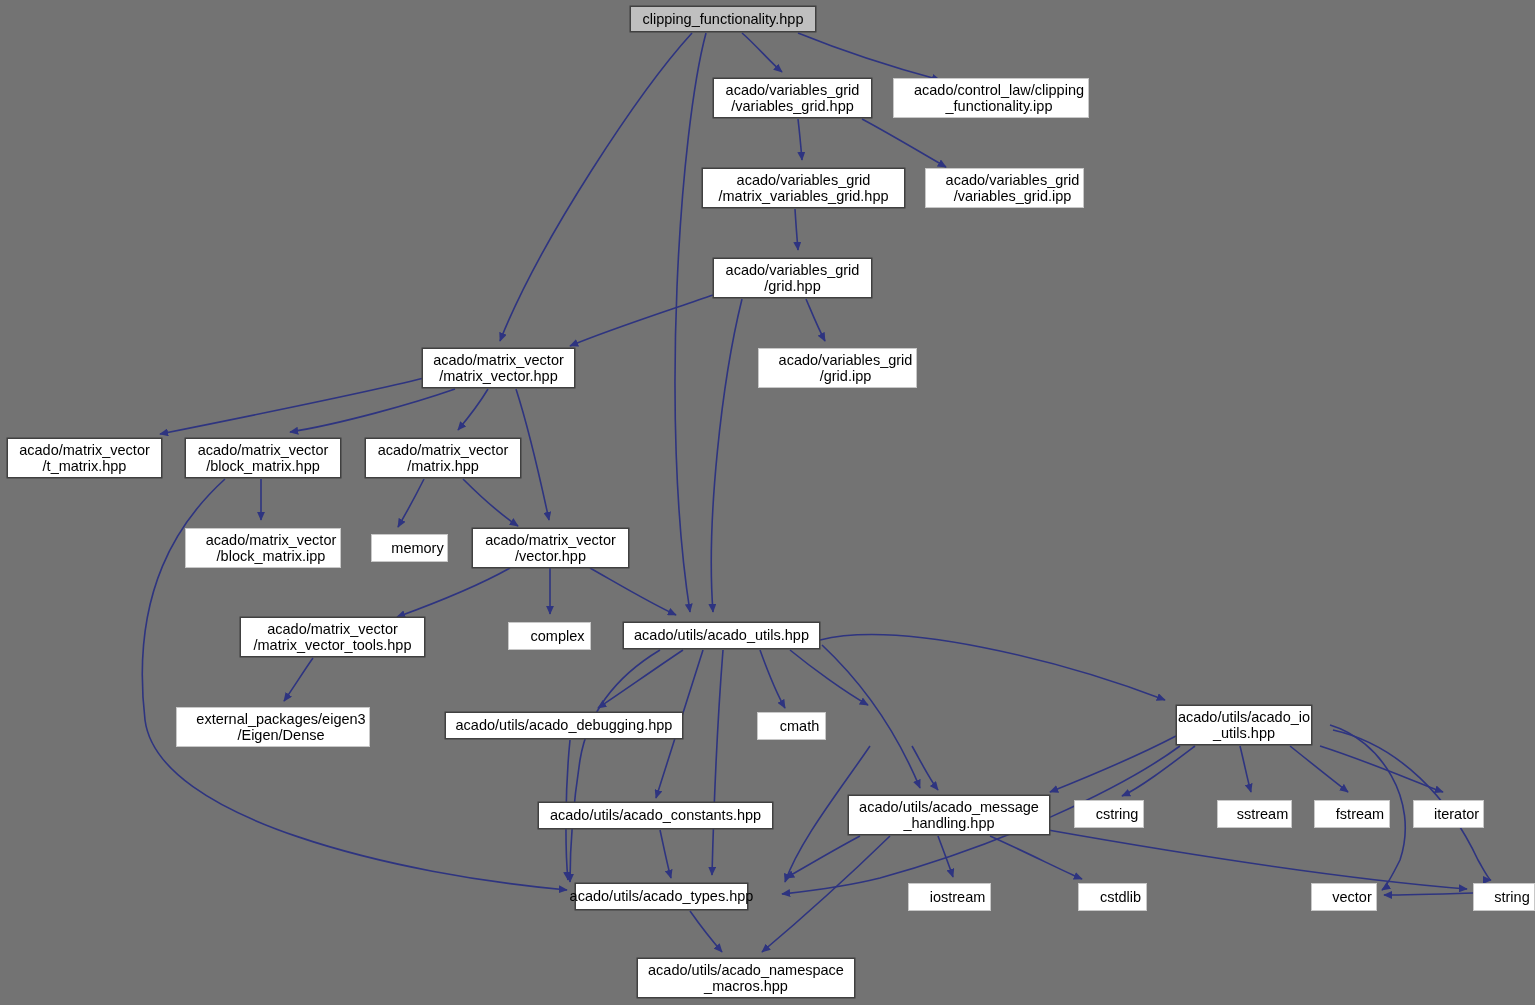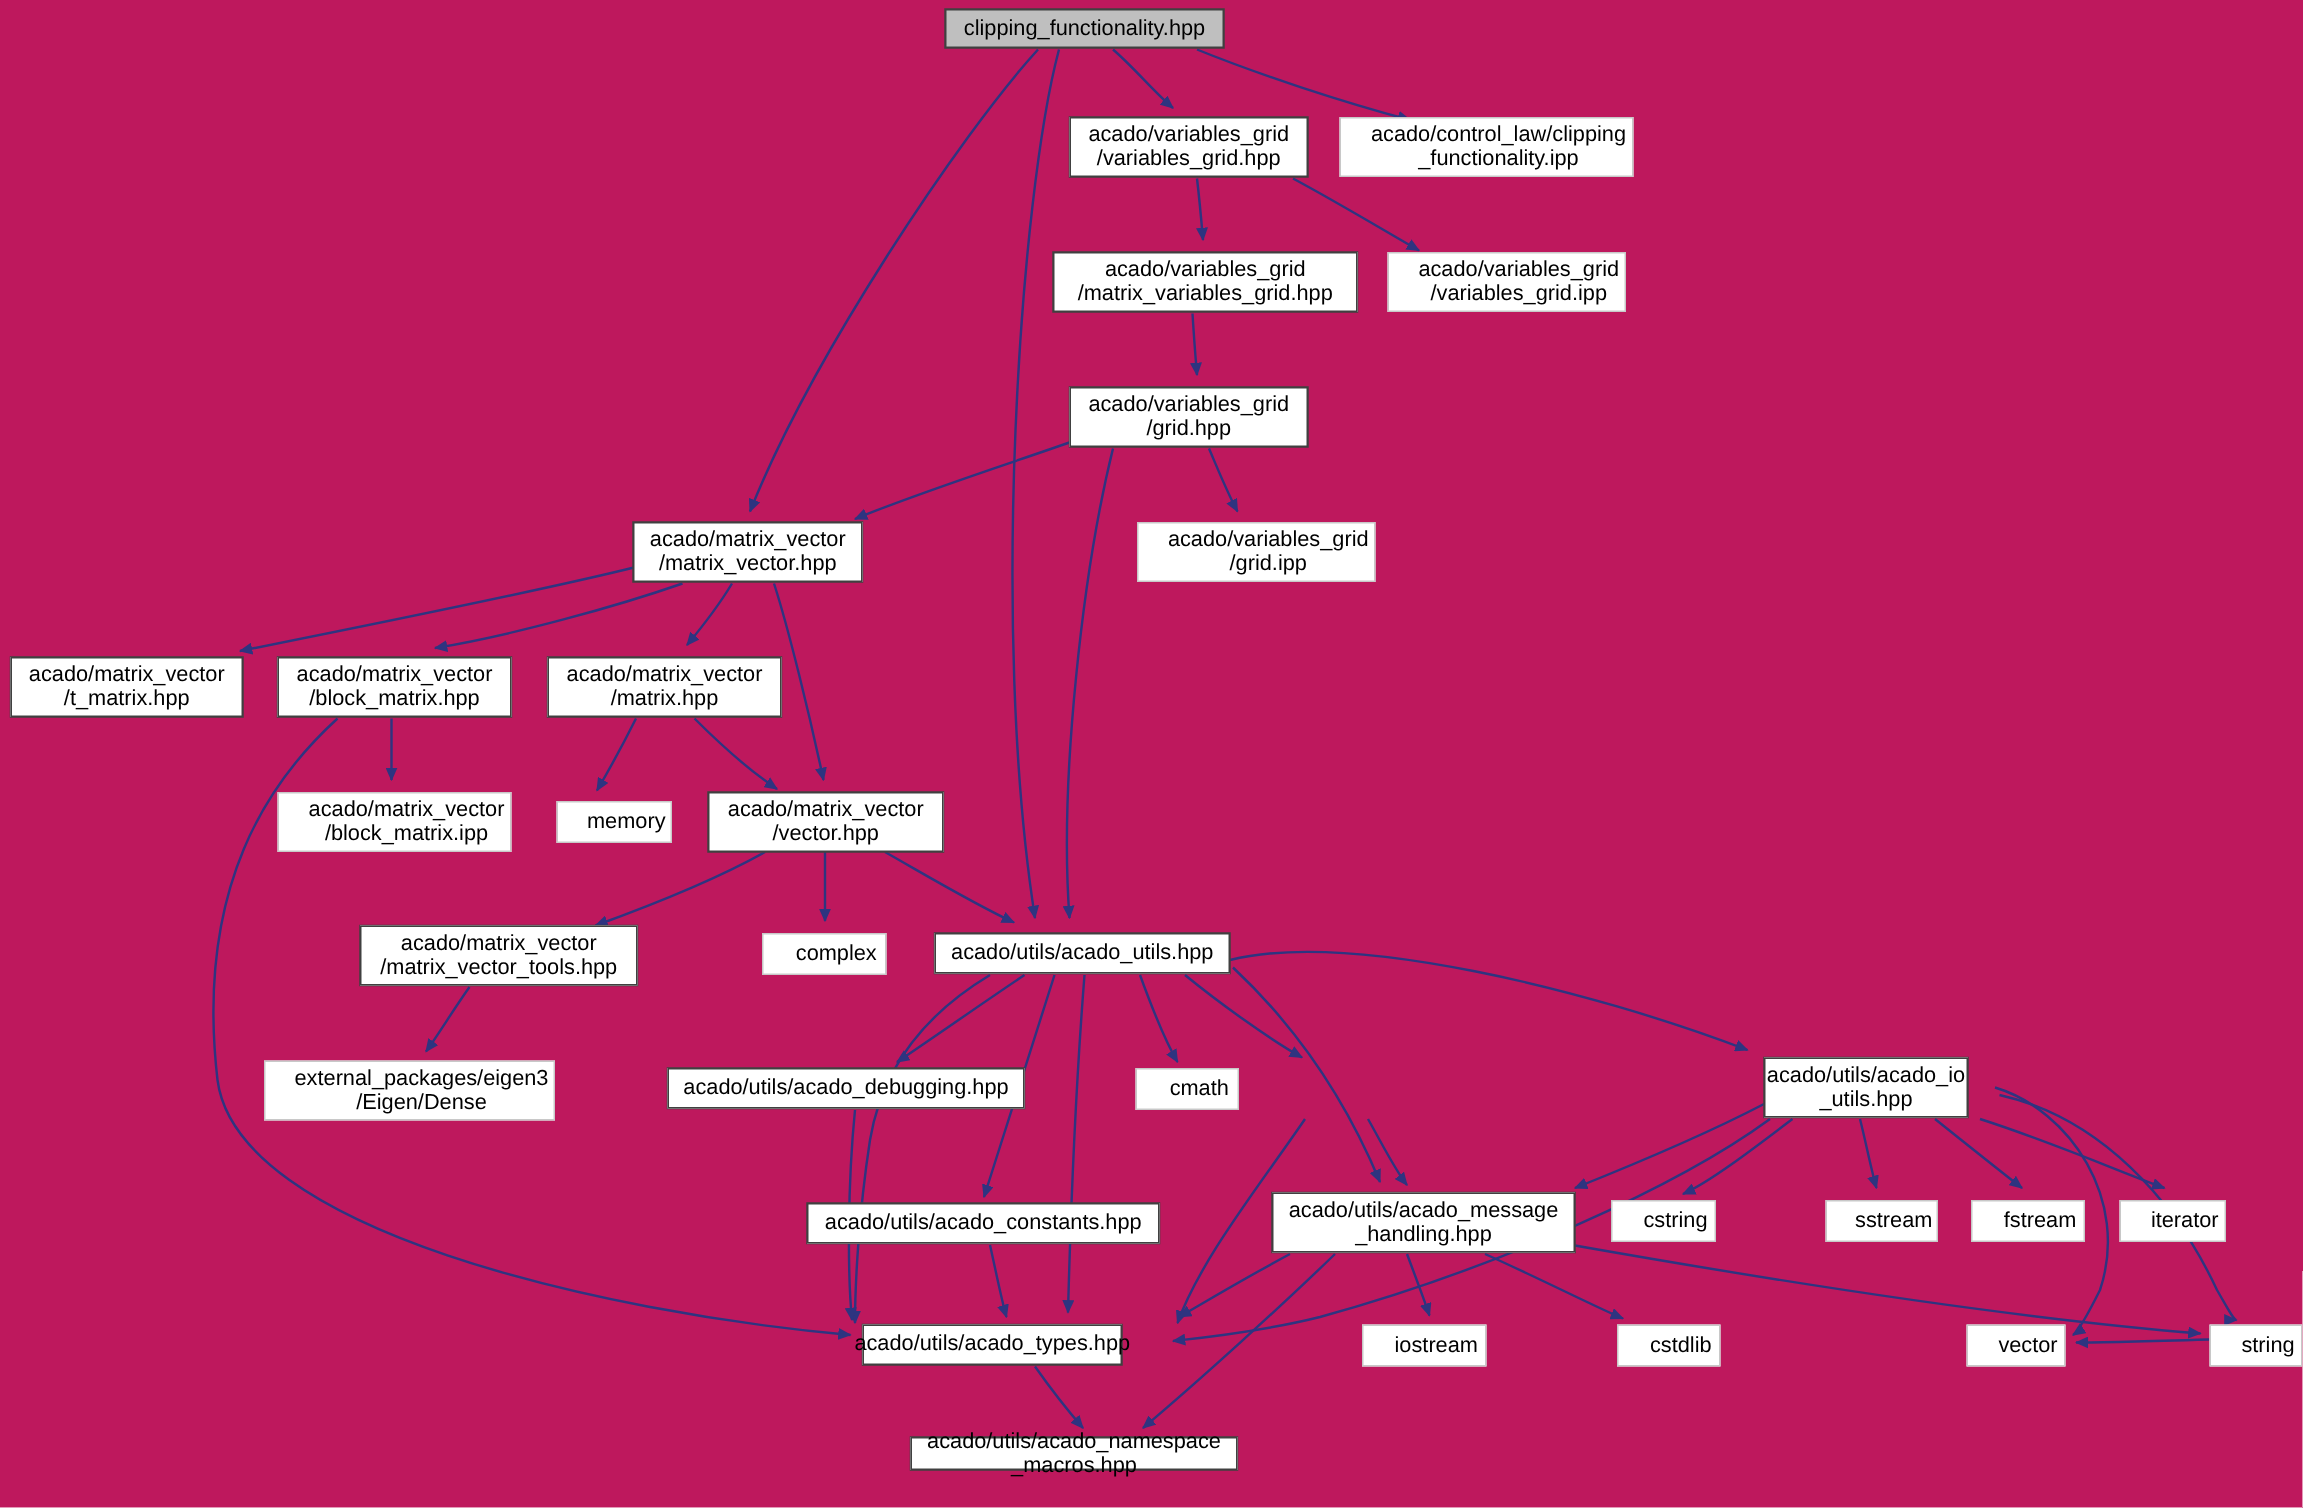--- a/index.html
+++ b/index.html
@@ -4,21 +4,21 @@
 <style>
   html, body {
     margin: 0;
     padding: 0;
     background: #ffffff;
   }
   #graph {
     position: relative;
     width: 1535px;
     height: 1005px;
-    background: #be185d;
+    background: #737373;
     font-family: "Liberation Sans", sans-serif;
     overflow: hidden;
   }
   #edge-layer {
     position: absolute;
     left: 0;
     top: 0;
     width: 1535px;
     height: 1005px;
     pointer-events: none;
@@ -206,16 +206,16 @@
   <div class="node solid" style="left:575px;top:883px;width:173px;height:27px;">acado/utils/acado_types.hpp</div>
 
   <div class="node faint" style="left:908px;top:883px;width:83px;height:28px;">iostream</div>
 
   <div class="node faint" style="left:1078px;top:883px;width:69px;height:28px;">cstdlib</div>
 
   <div class="node faint" style="left:1311px;top:883px;width:66px;height:28px;">vector</div>
 
   <div class="node faint" style="left:1473px;top:883px;width:62px;height:28px;">string</div>
 
-  <div class="node solid" style="left:607px;top:958px;width:218px;height:22px;">acado/utils/acado_namespace
+  <div class="node solid" style="left:637px;top:958px;width:218px;height:40px;">acado/utils/acado_namespace
 _macros.hpp</div>
 
 </div>
 
 </body></html>

